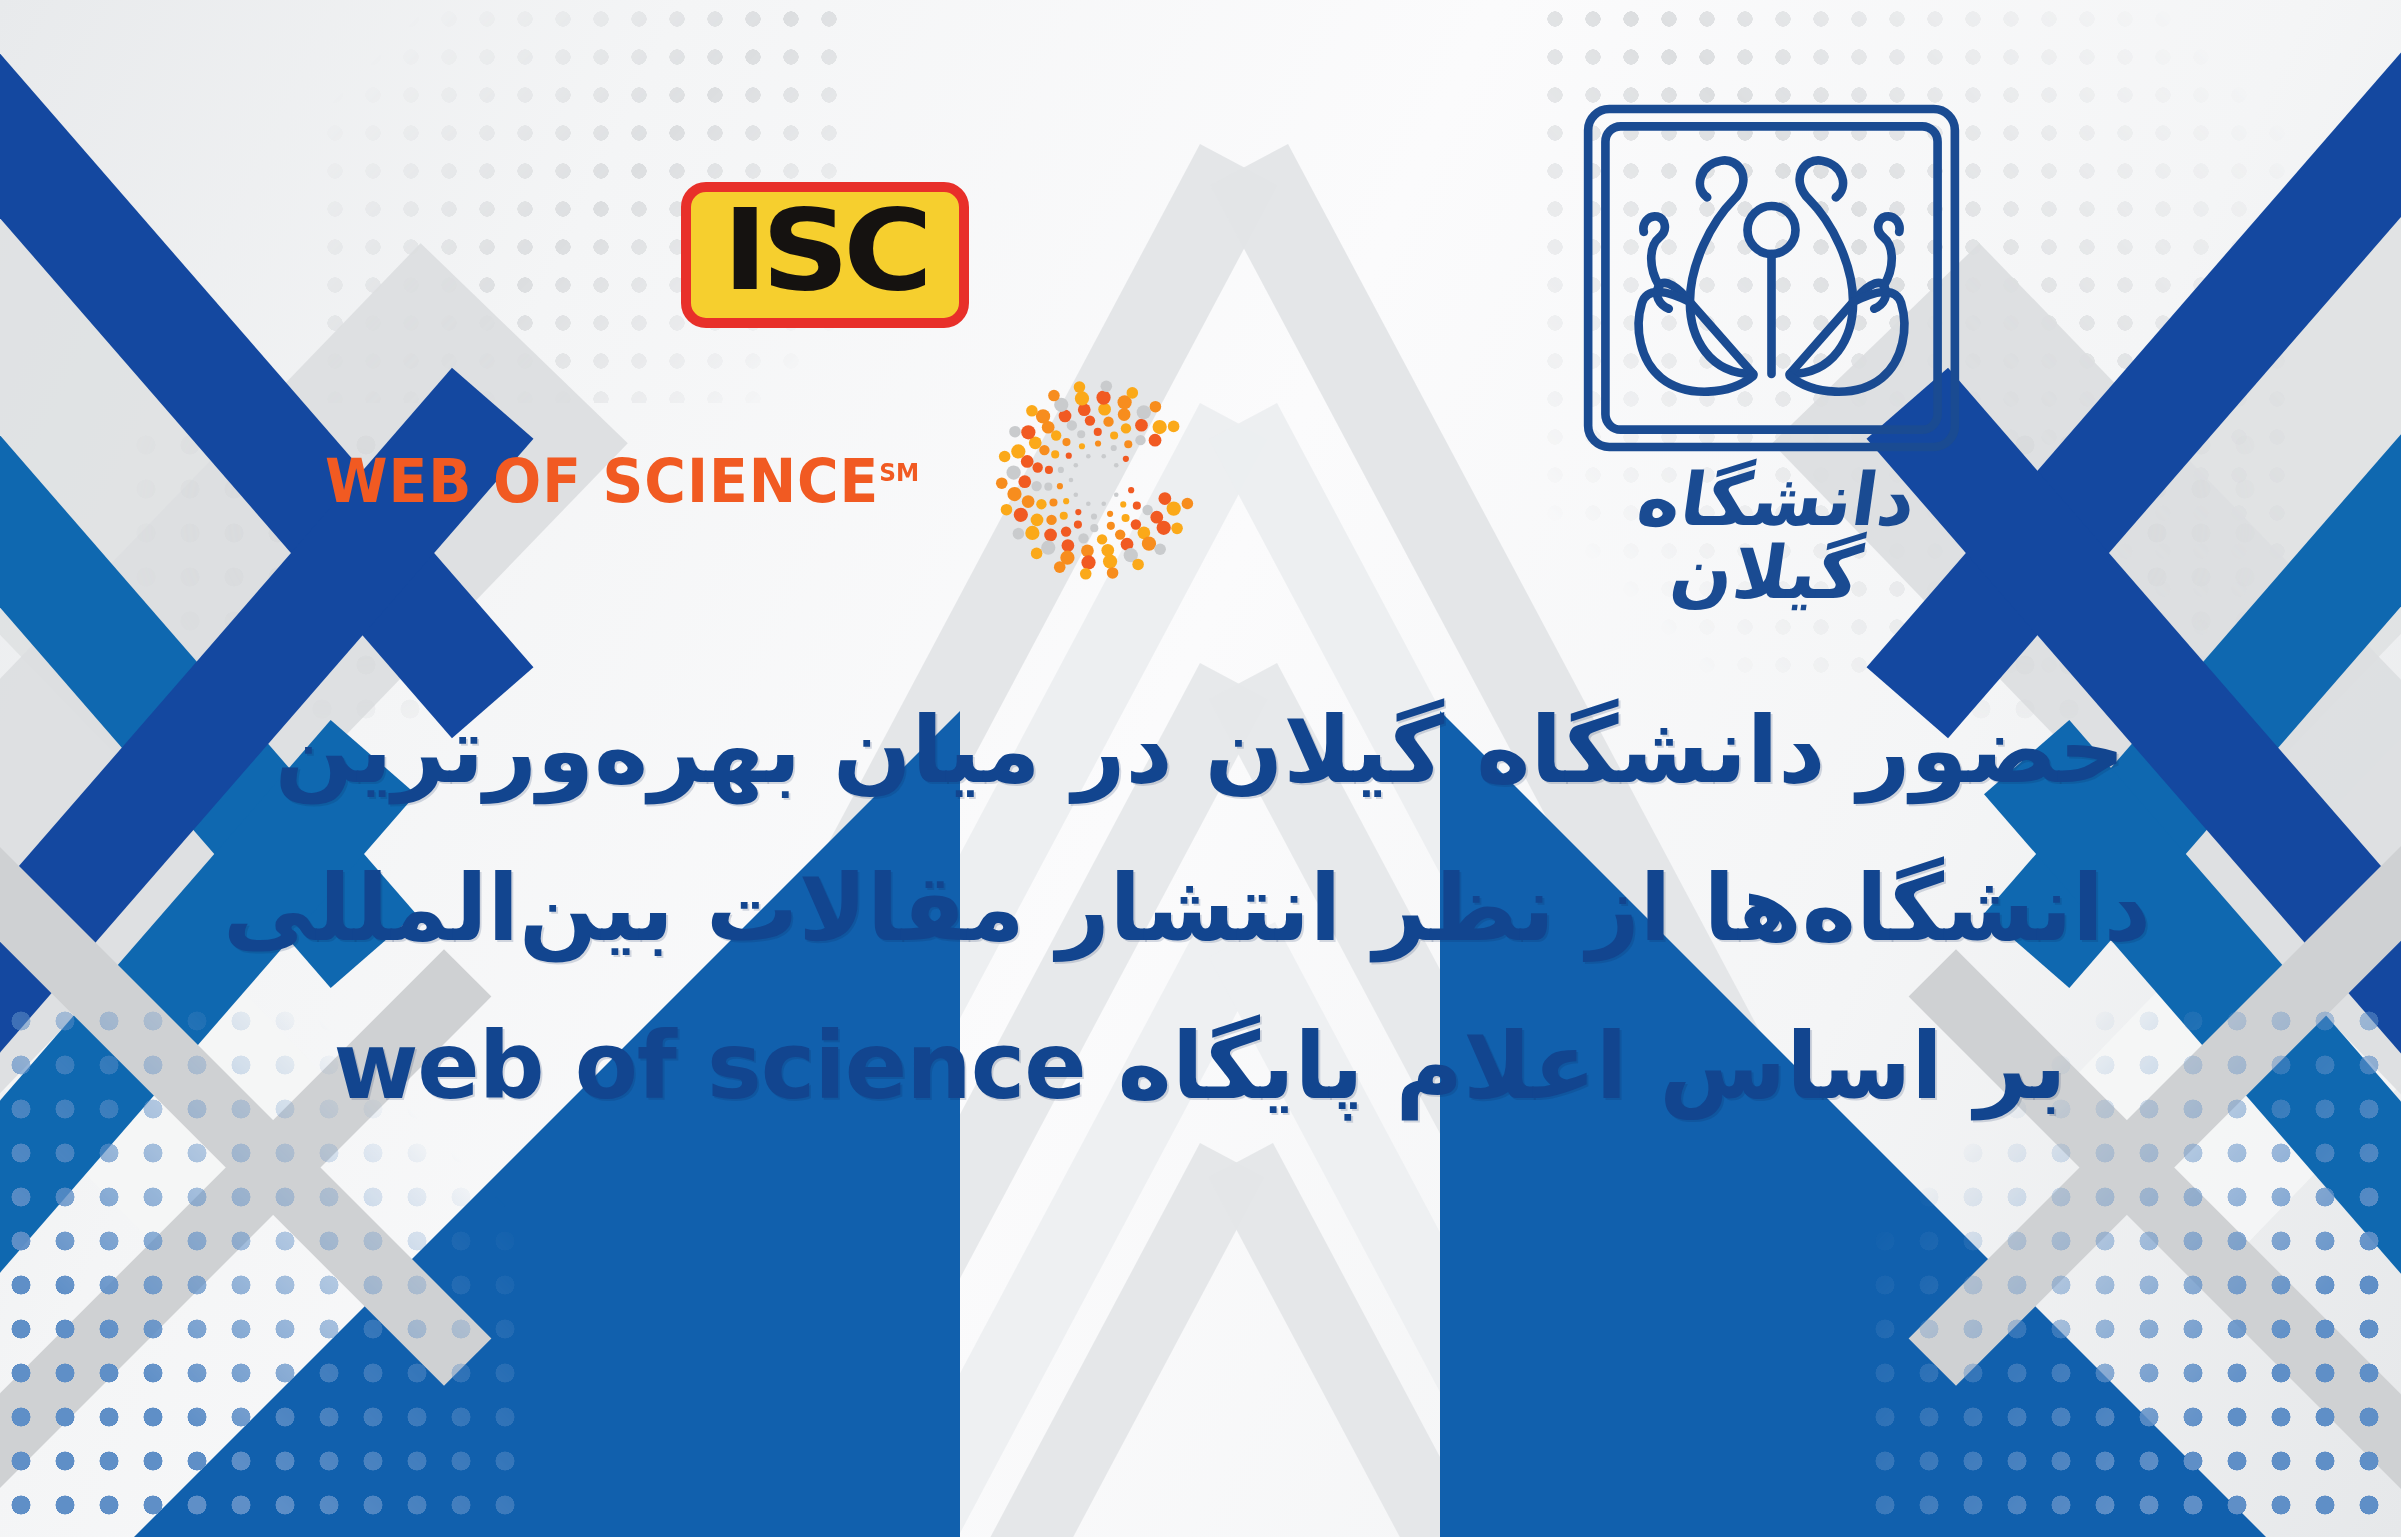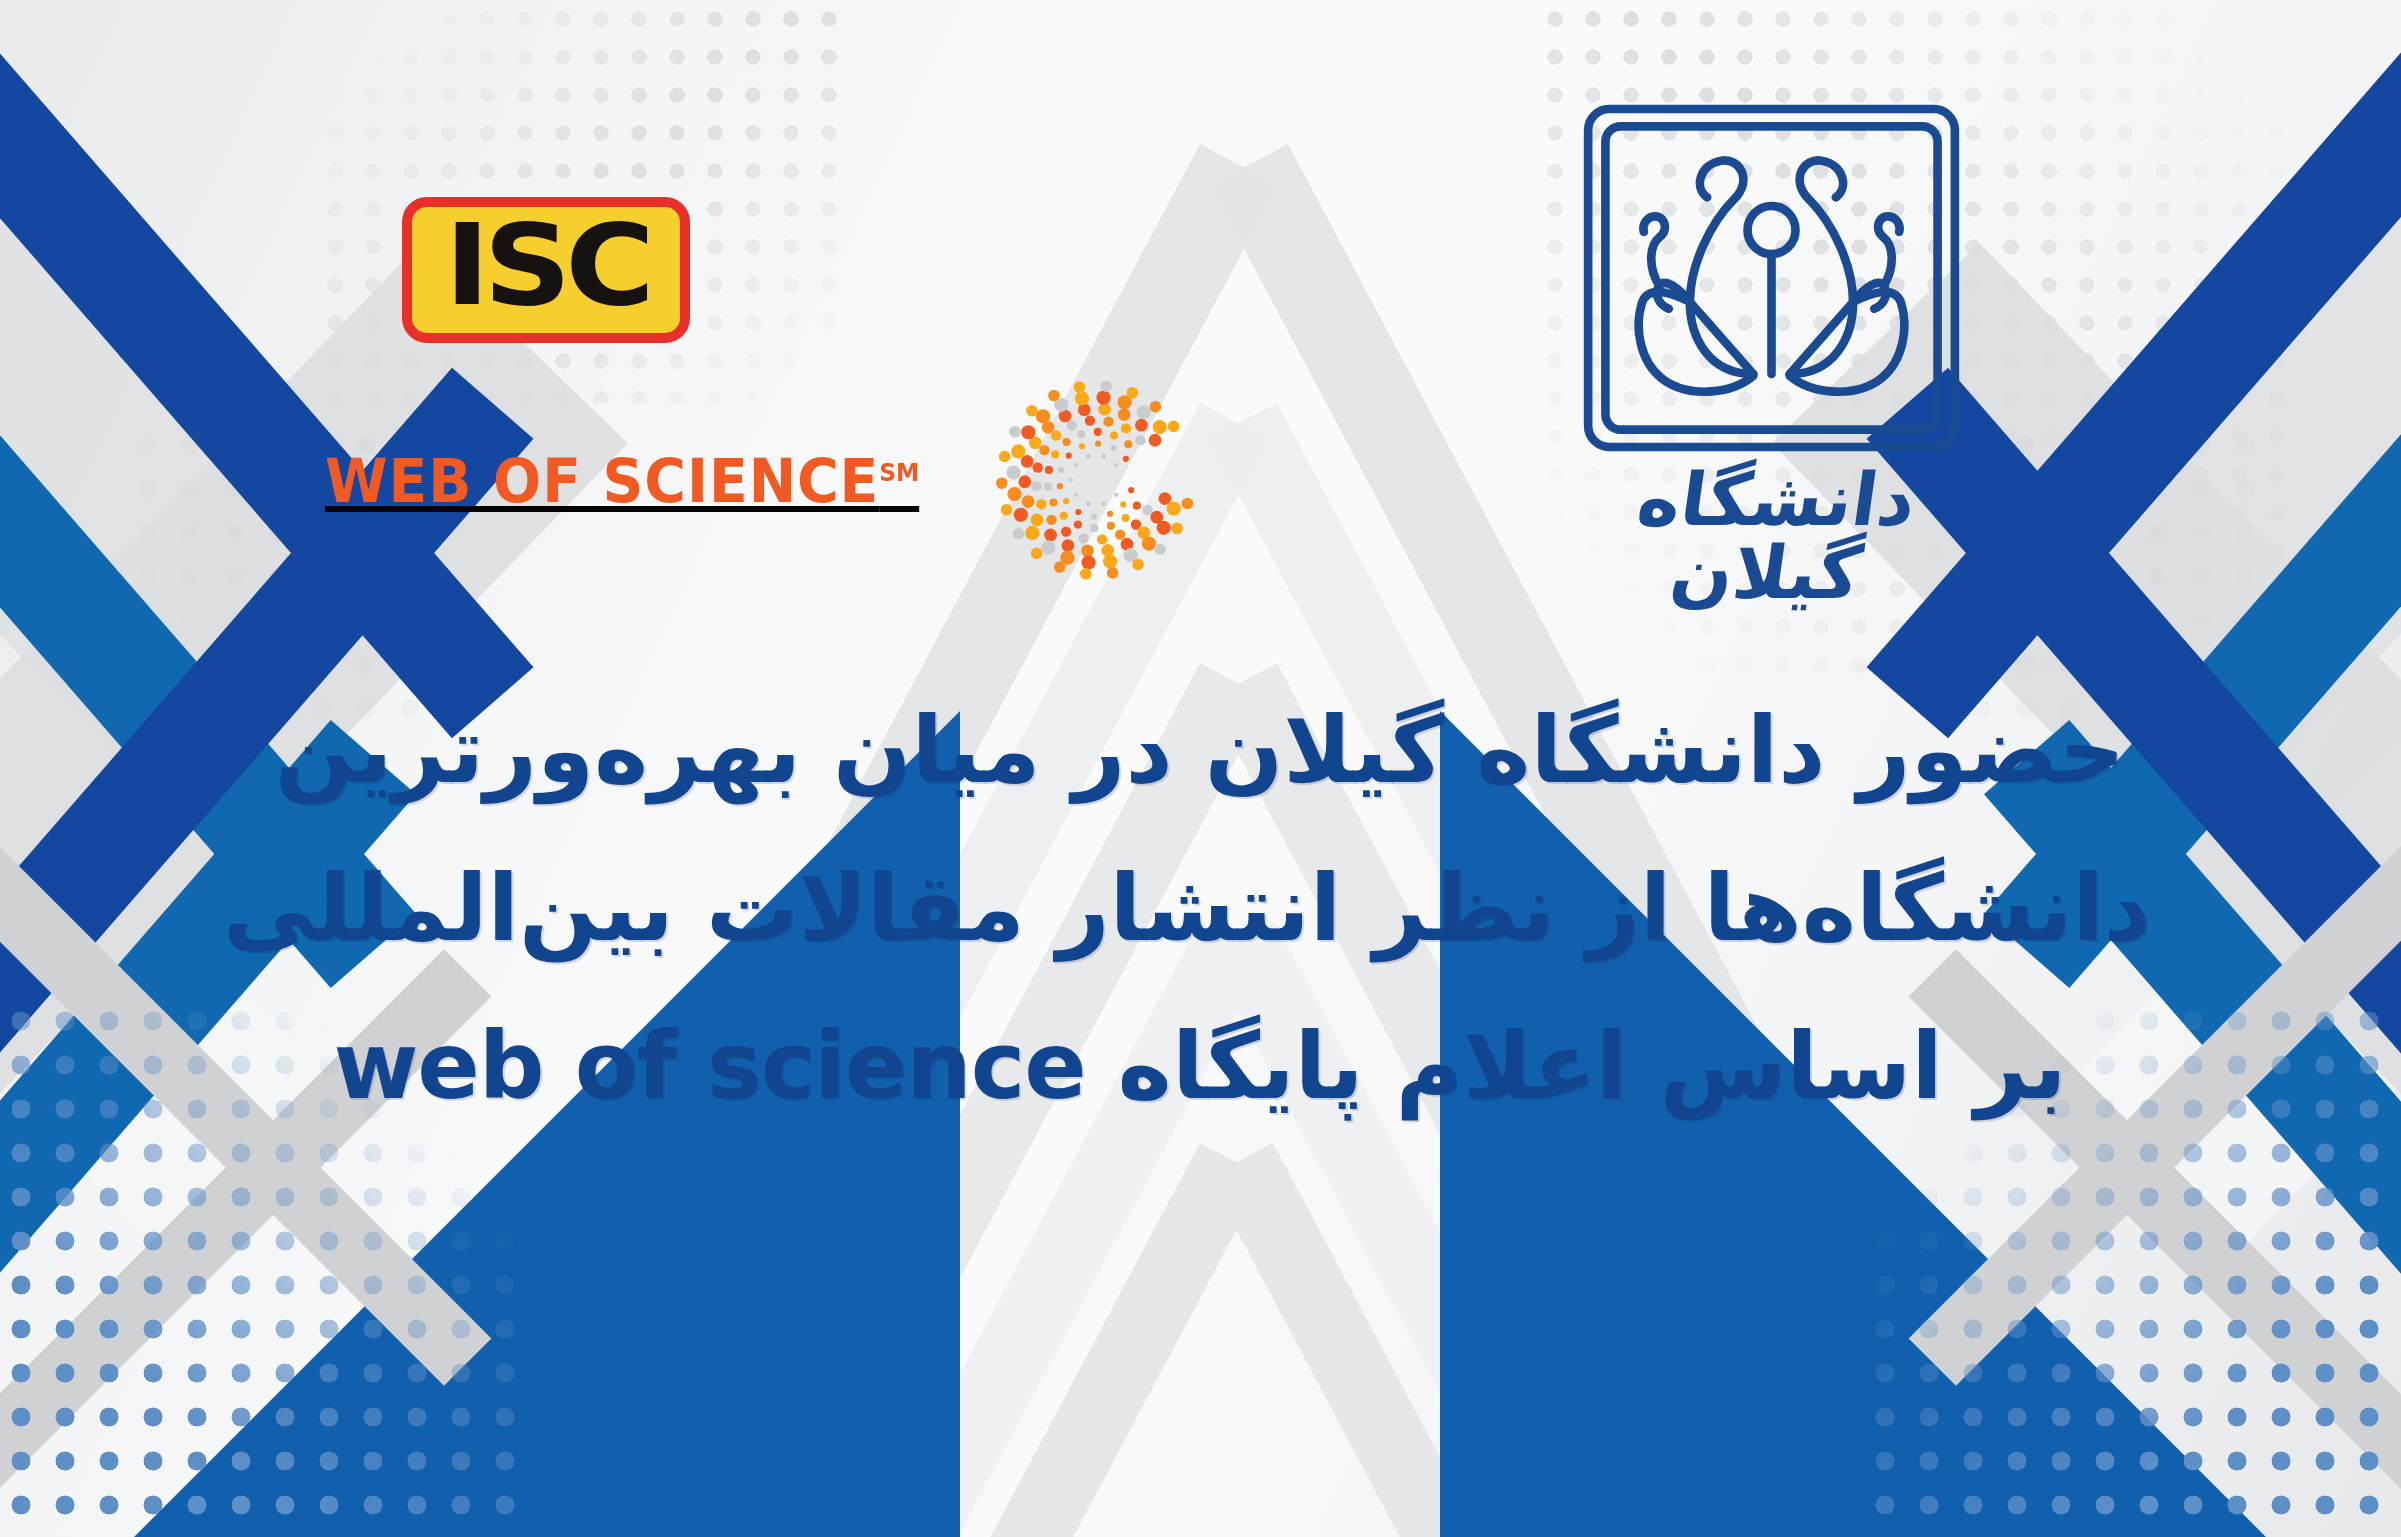--- a/index.html
+++ b/index.html
@@ -51,24 +51,24 @@
   .dots-blue{
     background-image:radial-gradient(circle, #5f8fc7 30%, rgba(0,0,0,0) 31%);
     background-size:44px 44px;
   }
 
   
   .logo-layer{position:absolute;inset:0;}
 
   .isc-block{
     position:absolute;
-    left:403px;top:178px;
+    left:403px;top:163px;
     width:845px;height:183px;
     display:flex;flex-direction:row-reverse;
-    align-items:center;justify-content:space-between;gap:42px;
+    align-items:center;justify-content:center;gap:42px;
   }
   .isc-words{
     direction:rtl;
     text-align:right;
     color:#161616;
     font-weight:bold;
     font-size:52px;
     line-height:1.22;
     letter-spacing:0px;
     white-space:nowrap;
@@ -94,21 +94,21 @@
     transform:scaleX(1.08);
     padding-bottom:7.7px;
   }
 
   
   .wos-block{
     position:absolute;
     left:432px;top:370px;
     width:769px;height:221px;
     display:flex;flex-direction:row;
-    align-items:center;gap:29px;text-decoration:underline;
+    align-items:center;gap:29px;
   }
   .wos-mark{
     position:relative;
     width:207px;height:207px;
     flex:0 0 207px;
   }
   .wos-text{
     font-family:"DejaVu Sans","Liberation Sans",sans-serif;
     font-weight:bold;
     font-size:61px;

